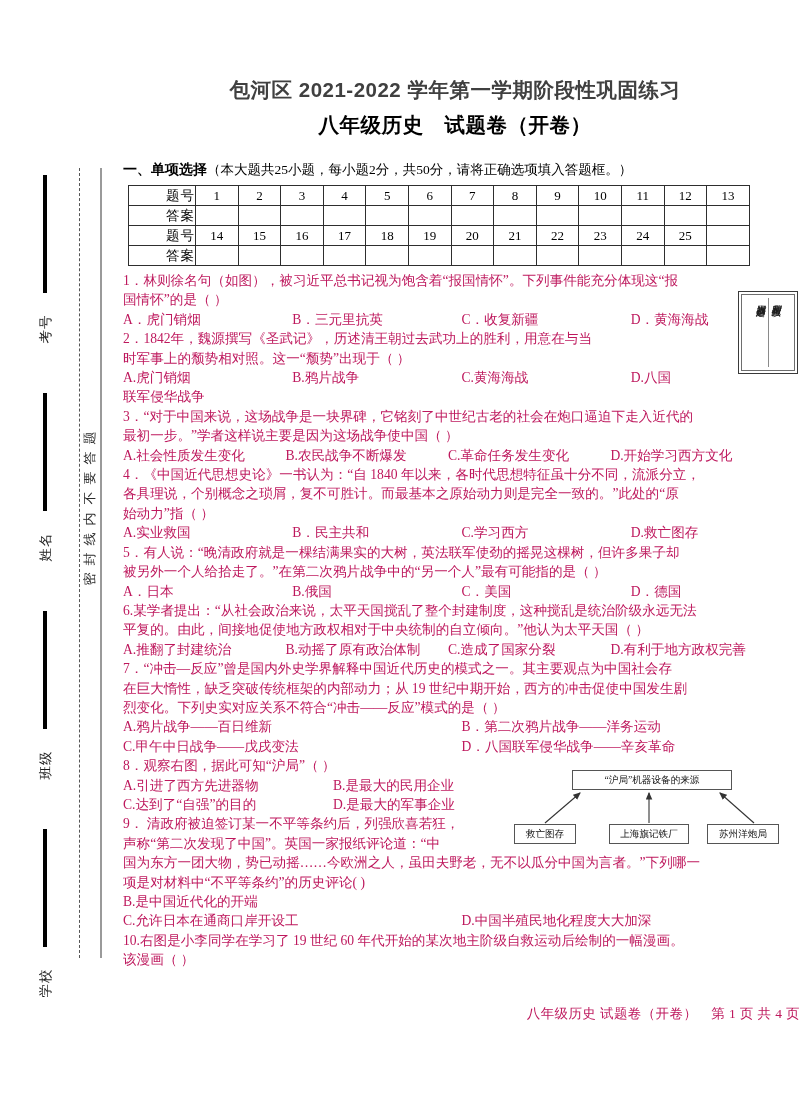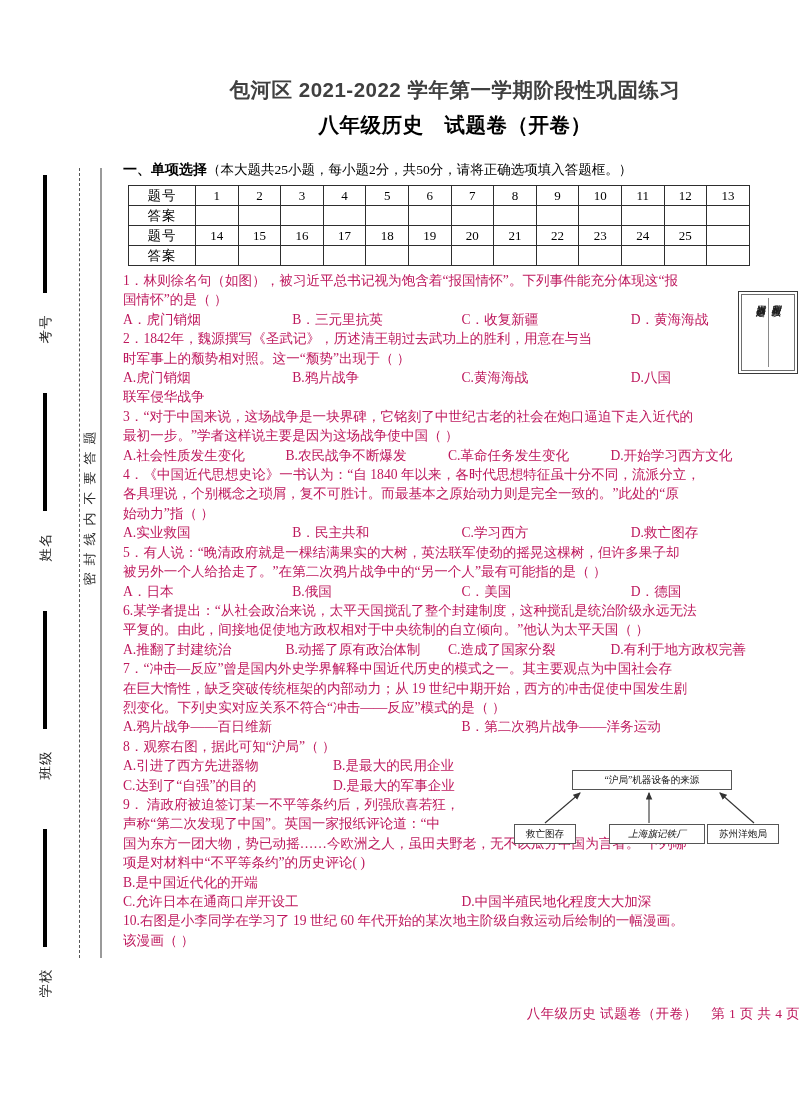--- a/index.html
+++ b/index.html
@@ -140,20 +140,21 @@
     text-align: center;
     vertical-align: middle;
     font-size: 13px;
     color: #000;
     padding: 0;
   }
   #answer-table td.lbl {
     width: 66px;
     font-size: 13.5px;
     letter-spacing: 1px;
+    text-align: right;
   }
   #answer-table td.cell { width: 41.6px; }
 
   
   #questions {
     margin: 5px 0 0 5px;
     font-size: 13.6px;
     line-height: 19.4px;
     color: #be185d;
   }
@@ -229,21 +230,21 @@
     box-sizing: border-box;
   }
   #flow-top {
     left: 66px;
     top: 0;
     width: 160px;
     height: 20px;
     font-size: 9.8px;
   }
   #flow-a { left: 8px;   top: 54px; width: 62px; height: 20px; }
-  #flow-b { left: 103px; top: 54px; width: 96px; height: 20px; font-style: italic; }
+  #flow-b { left: 103px; top: 54px; width: 80px; height: 20px; }
   #flow-c { left: 201px; top: 54px; width: 72px; height: 20px; }
 
   
   #footer {
     position: absolute;
     left: 0;
     top: 1005px;
     width: 682px;
     text-align: right;
     font-size: 13.5px;
@@ -438,20 +439,24 @@
       </div>
 
       <div>
         <p class="q-para">7．“冲击—反应”曾是国内外史学界解释中国近代历史的模式之一。其主要观点为中国社会存</p>
         <p class="q-para">在巨大惰性，缺乏突破传统框架的内部动力；从 19 世纪中期开始，西方的冲击促使中国发生剧</p>
         <p class="q-para">烈变化。下列史实对应关系不符合“冲击——反应”模式的是（     ）</p>
         <div class="opt-row opt-2">
           <span class="op">A.鸦片战争——百日维新</span>
           <span class="op">B．第二次鸦片战争——洋务运动</span>
         </div>
+        <div class="opt-row opt-2">
+          <span class="op">C.甲午中日战争——戊戌变法</span>
+          <span class="op">D．八国联军侵华战争——辛亥革命</span>
+        </div>
       </div>
 
       <div>
         <p class="q-para">8．观察右图，据此可知“沪局”（     ）</p>
         <div class="opt-row opt-2" style="width:420px;">
           <span class="op">A.引进了西方先进器物</span>
           <span class="op">B.是最大的民用企业</span>
         </div>
         <div class="opt-row opt-2" style="width:420px;">
           <span class="op">C.达到了“自强”的目的</span>

